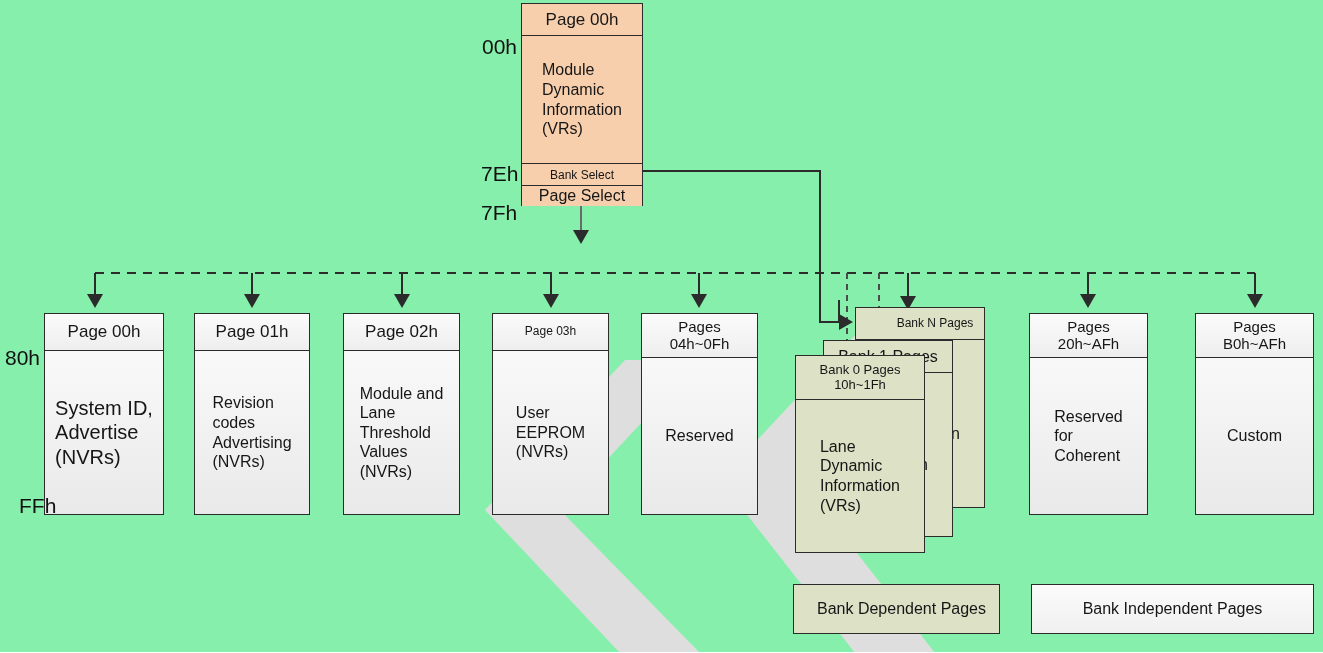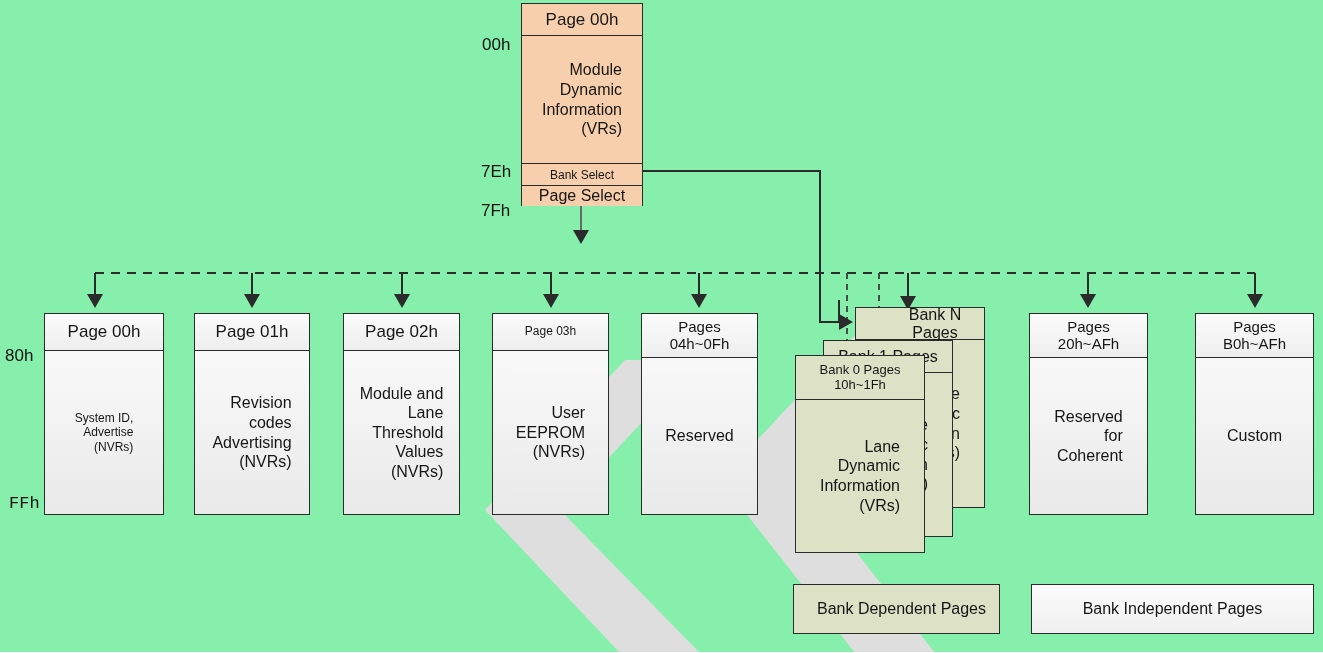--- a/index.html
+++ b/index.html
@@ -41,21 +41,21 @@
     align-items: center;
     justify-content: center;
     text-align: center;
     line-height: 1.12;
   }
   .box .bdy {
     box-sizing: border-box;
     display: flex;
     align-items: center;
     justify-content: center;
-    text-align: right;
+    text-align: left;
     line-height: 1.22;
     white-space: pre-line;
   }
 
   
   .grey { background: linear-gradient(to bottom, #fdfdfd 0%, #f2f2f2 55%, #e9e9e9 100%); }
   .grey .hdr { background: linear-gradient(to bottom, #fbfbfb 0%, #eeeeee 100%); }
 
   
   .orange { background: #f7cfac; }
@@ -68,21 +68,21 @@
     text-align: center;
   }
 
   
   .green { background: #dde1c6; }
   .green .hdr { background: #dde1c6; border-bottom: 1px solid #2b2b2b; }
   .green .bdy { background: #dde1c6; }
 
   .addr {
     position: absolute;
-    font-size: 17px;
+    font-size: 21px;
     color: #111;
     z-index: 4;
     white-space: nowrap;
   }
 
   .legend {
     position: absolute;
     box-sizing: border-box;
     border: 1px solid #2b2b2b;
     display: flex;
@@ -148,25 +148,25 @@
 (VRs)</div>
     <div class="row" style="height:22px; font-size:12px;">Bank Select</div>
     <div class="row" style="height:21px; font-size:16px;">Page Select</div>
   </div>
 
   <div class="addr" style="left:482px; top:35px;">00h</div>
   <div class="addr" style="left:481px; top:162px;">7Eh</div>
   <div class="addr" style="left:481px; top:201px;">7Fh</div>
 
   <div class="addr" style="left:5px; top:346px;">80h</div>
-  <div class="addr" style="left:9px; top:494px;font-family:Liberation Mono, monospace;">FFh</div>
+  <div class="addr" style="left:19px; top:494px;">FFh</div>
 
   <div class="box grey" style="left:44px; top:313px; width:120px; height:202px;">
     <div class="hdr" style="height:37px; font-size:17px;">Page 00h</div>
-    <div class="bdy" style="height:163px; font-size:12px;">System ID,
+    <div class="bdy" style="height:163px; font-size:20px;">System ID,
 Advertise
 (NVRs)</div>
   </div>
 
   <div class="box grey" style="left:194px; top:313px; width:116px; height:202px;">
     <div class="hdr" style="height:37px; font-size:17px;">Page 01h</div>
     <div class="bdy" style="height:163px; font-size:16px;">Revision
 codes
 Advertising
 (NVRs)</div>
@@ -202,21 +202,21 @@
 Coherent</div>
   </div>
 
   <div class="box grey" style="left:1195px; top:313px; width:119px; height:202px;">
     <div class="hdr" style="height:44px; font-size:15px; white-space:pre-line;">Pages
 B0h~AFh</div>
     <div class="bdy" style="height:156px; font-size:16px;">Custom</div>
   </div>
 
   <div class="box green" style="left:855px; top:307px; width:130px; height:201px; z-index:4;">
-    <div class="hdr" style="height:32px; font-size:16px; white-space:pre-line;padding-left:30px;">Bank N Pages</div>
+    <div class="hdr" style="height:32px; font-size:12px; white-space:pre-line;padding-left:30px;">Bank N Pages</div>
     <div class="bdy" style="height:167px; font-size:16px;">Lane
 Dynamic
 Information
 (VRs)</div>
   </div>
 
   <div class="box green" style="left:823px; top:340px; width:130px; height:197px; z-index:5;">
     <div class="hdr" style="height:32px; font-size:16px; white-space:pre-line;">Bank 1 Pages</div>
     <div class="bdy" style="height:163px; font-size:16px;">Lane
 Dynamic

